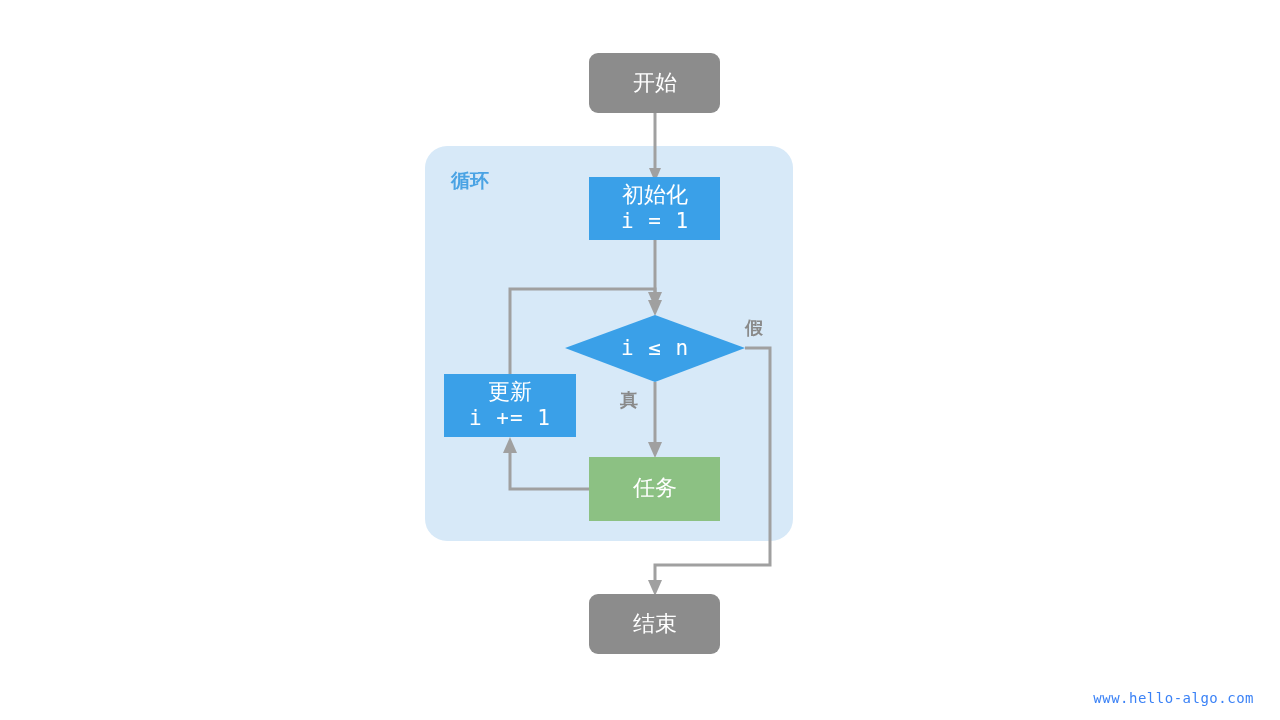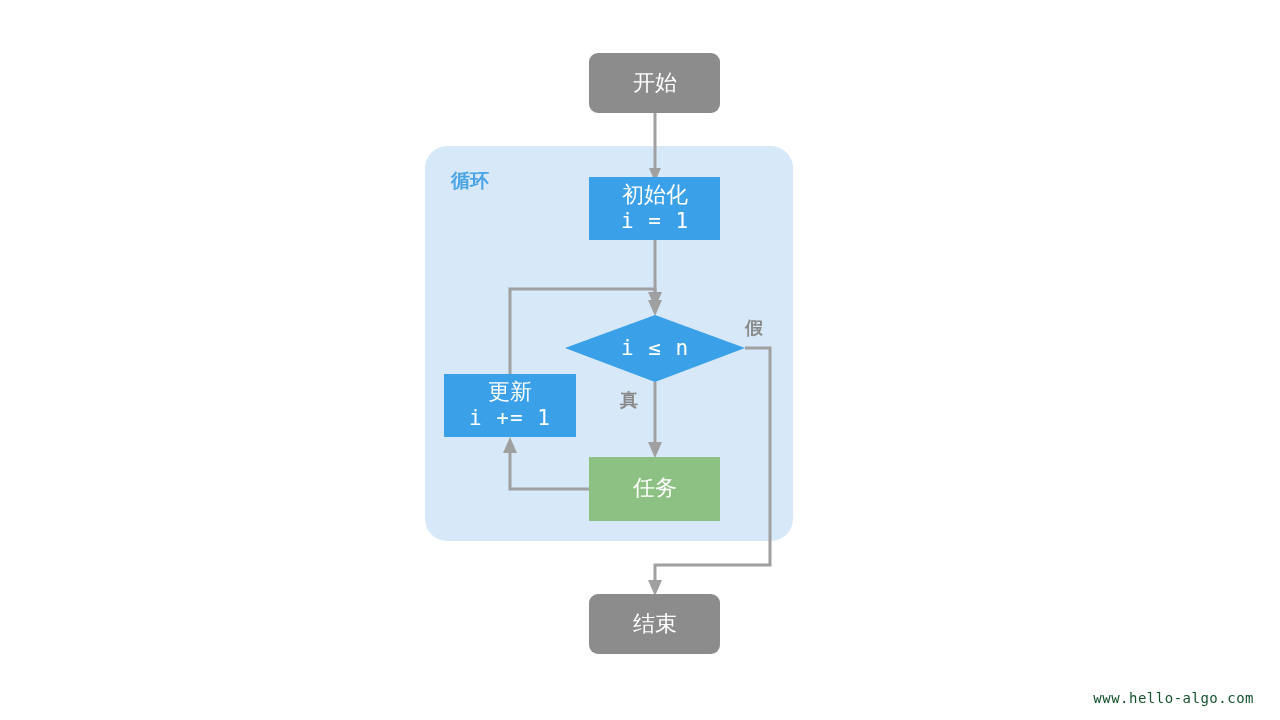--- a/index.html
+++ b/index.html
@@ -55,21 +55,21 @@
     font-weight: bold;
     text-anchor: start;
     dominant-baseline: middle;
   }
   .watermark {
     position: absolute;
     right: 26px;
     bottom: 14px;
     font-family: "DejaVu Sans Mono", "Liberation Mono", monospace;
     font-size: 14px;
-    color: #14532d;
+    color: #3b82f6;
     letter-spacing: 0.5px;
     white-space: nowrap;
   }
   .edge {
     fill: none;
     stroke: #a0a0a0;
     stroke-width: 3;
   }
   .arrow-head {
     fill: #a0a0a0;

